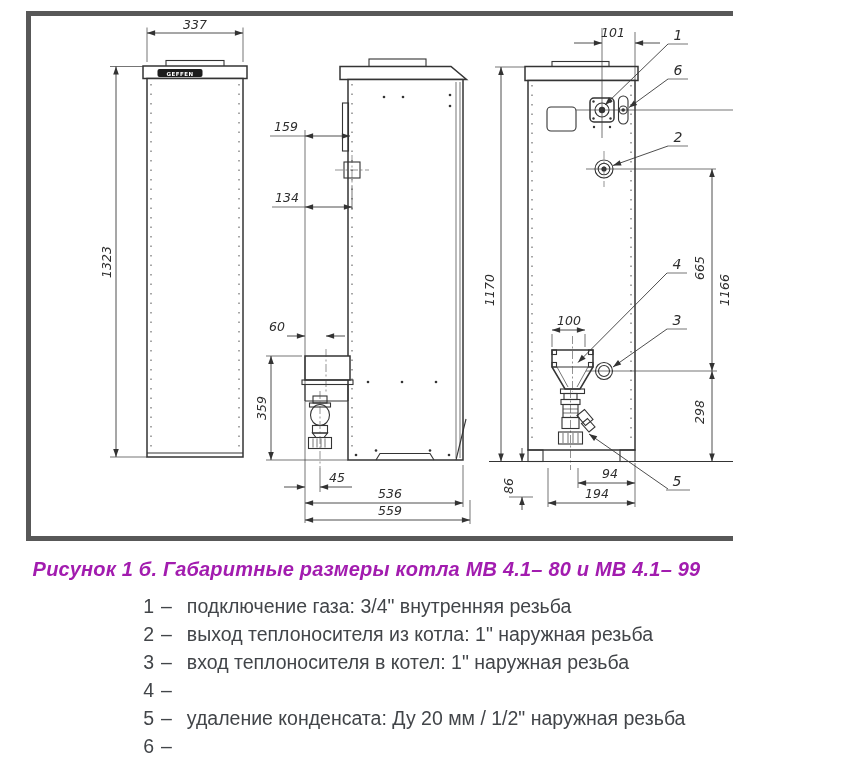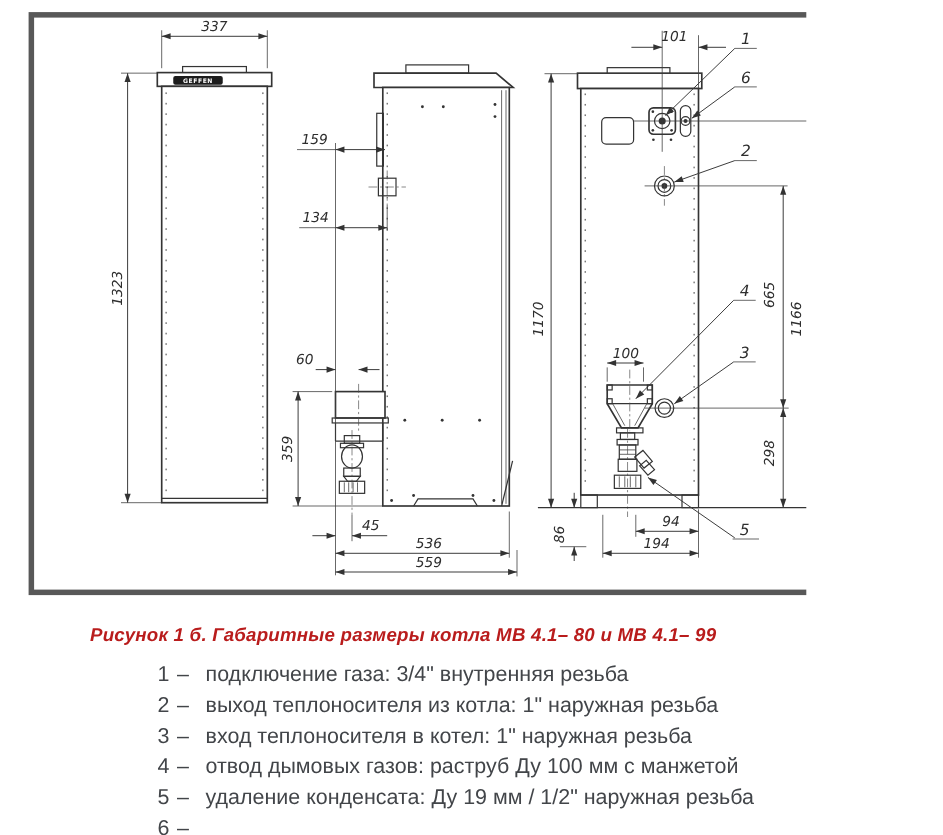--- a/index.html
+++ b/index.html
@@ -11,22 +11,22 @@
   .ol2 {stroke:#343434;stroke-width:1.5;fill:#fff;}
   .thin{stroke:#3a3a3a;stroke-width:0.7;fill:none;}
   .dim {stroke:#3a3a3a;stroke-width:0.9;fill:none;}
   .cl  {stroke:#4a4a4a;stroke-width:0.6;stroke-dasharray:8 2.5 2 2.5;fill:none;}
   .seam{stroke:#3a3a3a;stroke-width:0.9;stroke-dasharray:1.5 8;fill:none;}
   .dot {fill:#343434;stroke:none;}
   text.d{font:italic 12.5px "DejaVu Sans",sans-serif;fill:#2e2e2e;}
   text.co{font:italic 14px "DejaVu Sans",sans-serif;fill:#2e2e2e;}
   text.brand{font:bold 5.5px "DejaVu Sans",sans-serif;fill:#fff;letter-spacing:0.5px;}
   
-  .caption{margin-top:23px;text-align:center;font-style:italic;font-weight:bold;
-           font-size:17px;color:#b91c1c;letter-spacing:0.2px;}
+  .caption{margin-top:13px;text-align:center;font-style:italic;font-weight:bold;
+           font-size:20px;color:#a21caf;letter-spacing:0.2px;}
   .legend{margin-top:11px;padding-left:137px;}
   .lrow{display:flex;align-items:baseline;font-size:19.5px;line-height:28px;color:#424549;}
   .lnum{width:17px;text-align:right;flex:none;}
   .lsep{margin:0 0 0 7px;flex:none;}
   .ltext{margin-left:15px;}
 </style>
 </head>
 <body>
 
 <div class="page">
@@ -283,26 +283,25 @@
     <span class="ltext">выход теплоносителя из котла: 1" наружная резьба</span>
   </div>
   <div class="lrow">
     <span class="lnum">3</span>
     <span class="lsep">–</span>
     <span class="ltext">вход теплоносителя в котел: 1" наружная резьба</span>
   </div>
   <div class="lrow">
     <span class="lnum">4</span>
     <span class="lsep">–</span>
-    <span class="ltext">отвод дымовых газов: раструб Ду 100 мм с манжетой</span>
   </div>
   <div class="lrow">
     <span class="lnum">5</span>
     <span class="lsep">–</span>
-    <span class="ltext">удаление конденсата: Ду 19 мм / 1/2" наружная резьба</span>
+    <span class="ltext">удаление конденсата: Ду 20 мм / 1/2" наружная резьба</span>
   </div>
   <div class="lrow">
     <span class="lnum">6</span>
     <span class="lsep">–</span>
   </div>
 </div>
 
 </div>
 
 </body></html>

